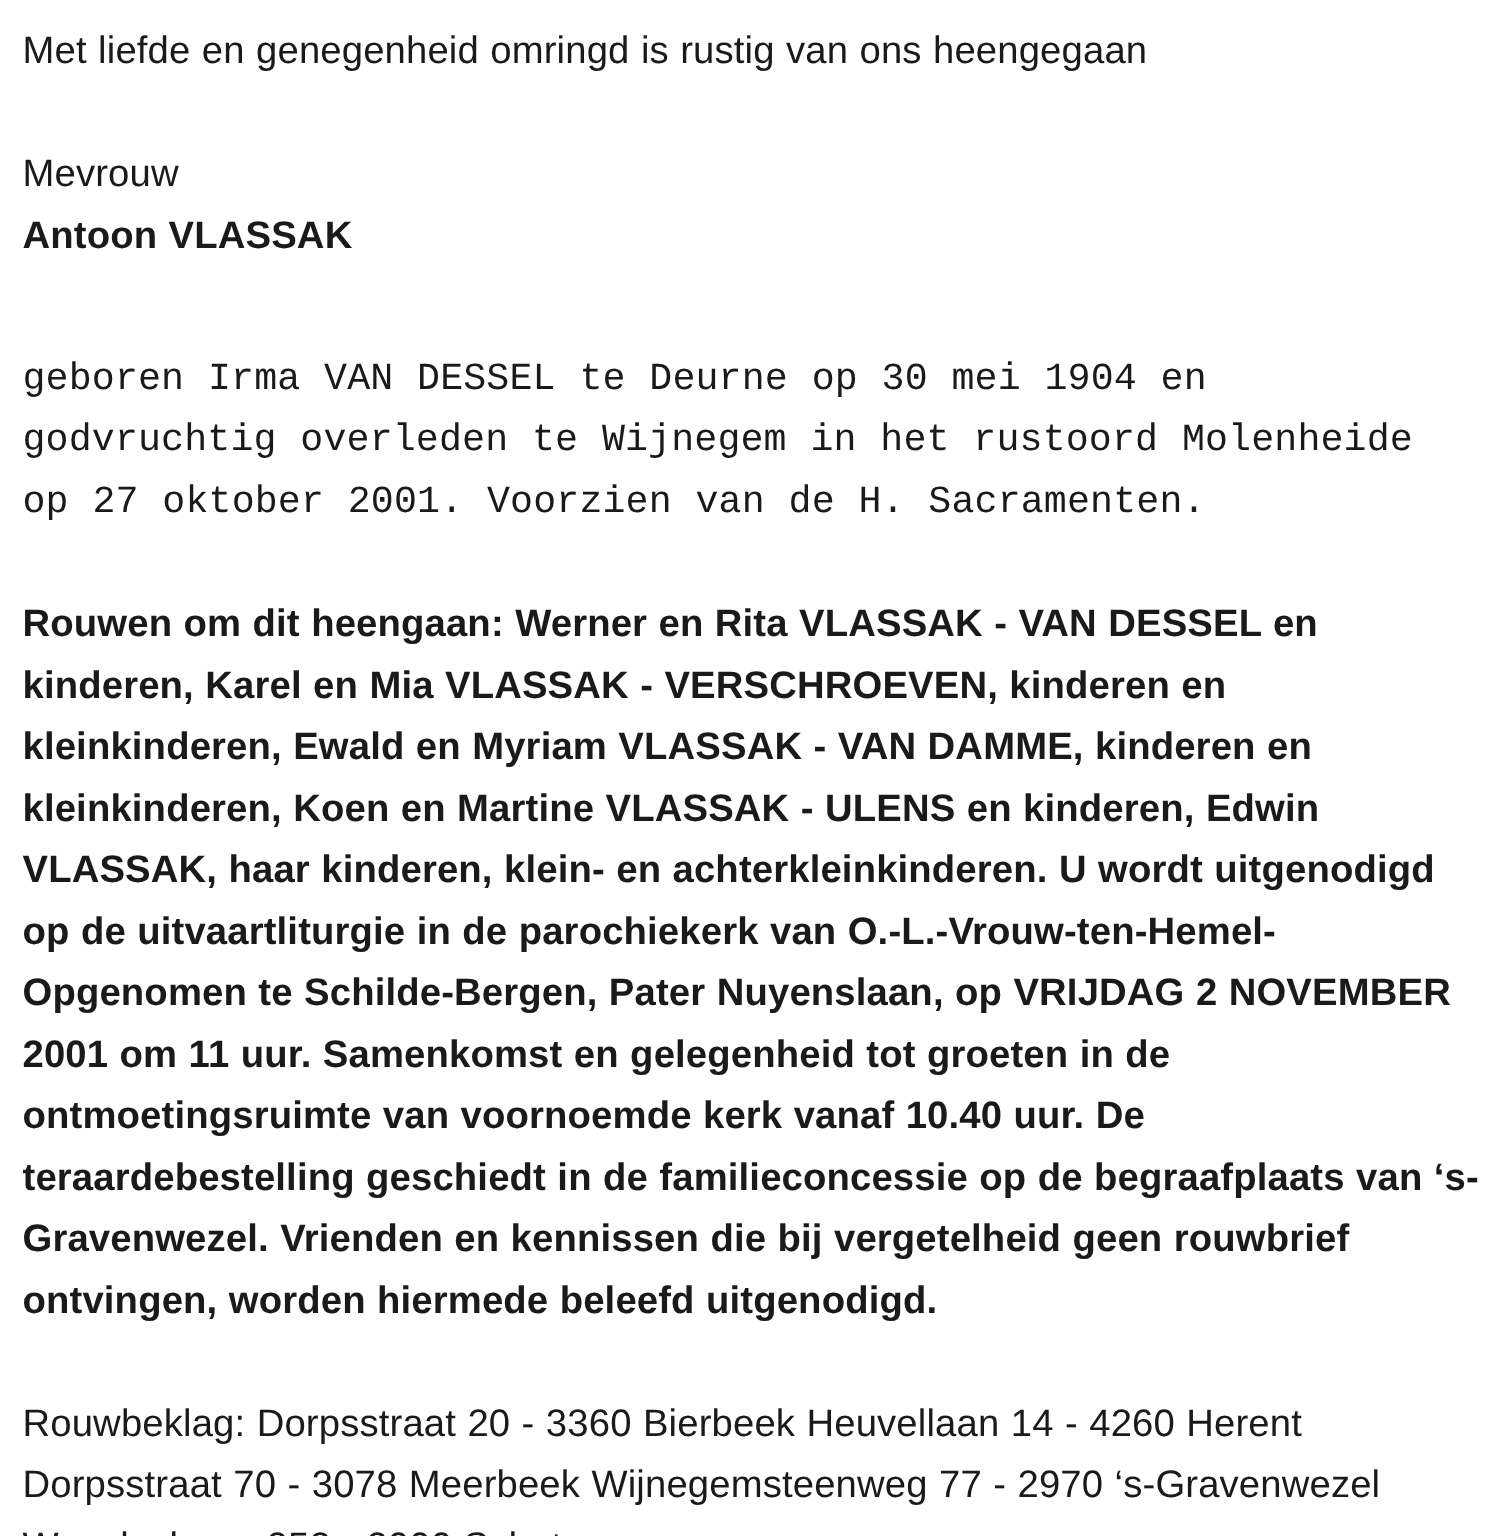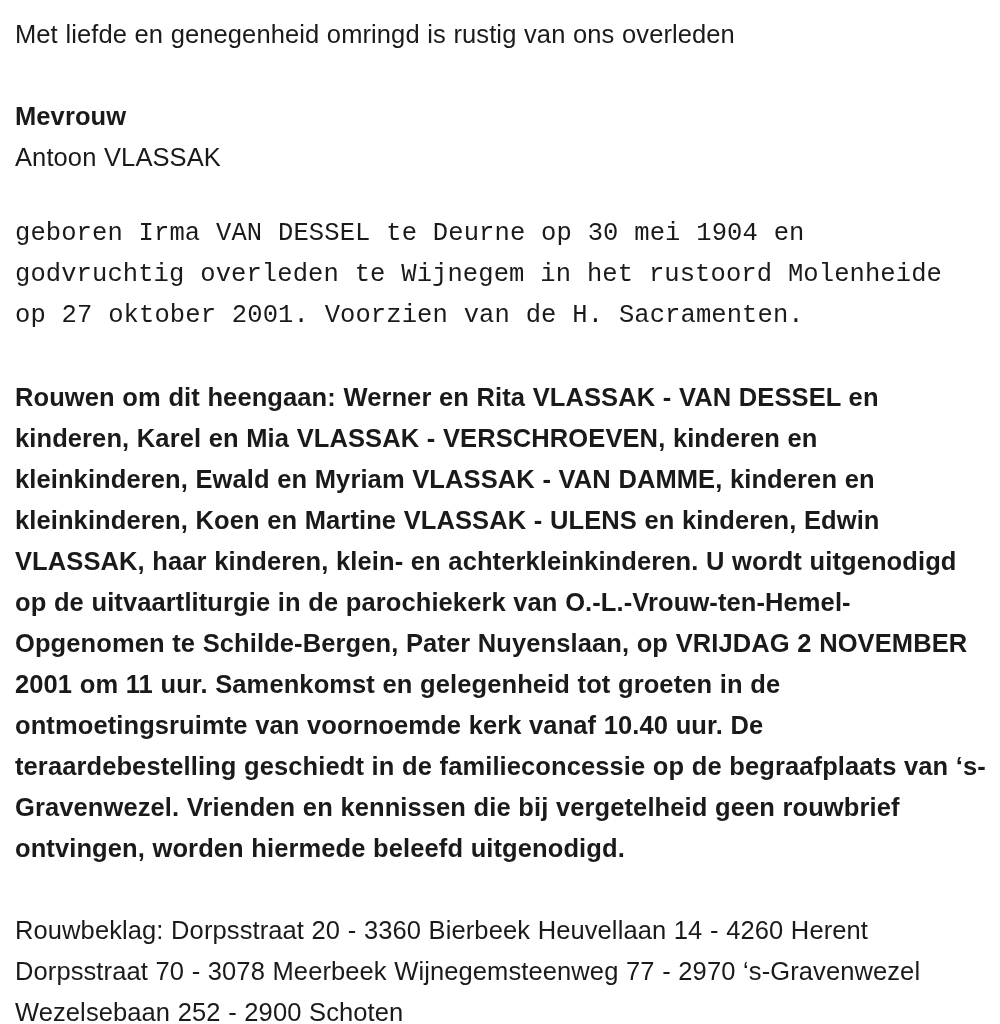--- a/index.html
+++ b/index.html
@@ -29,25 +29,24 @@
     letter-spacing: 0.1px;
     color: #1a1a1a;
     white-space: pre-wrap;
     word-spacing: 0.4px;
   }
   .lead {
     margin: 0 0 41px 0;
   }
   .salutation {
     margin: 0;
-    font-weight: bold;
   }
   .deceased-name {
-    margin: 0 0 35px 0;
-    font-weight: normal;
+    margin: 0 0 54px 0;
+    font-weight: bold;
   }
   .bio {
     margin: 0 0 41px 0;
     max-width: 972px;
     font-family: Liberation Mono, monospace;
   }
   .mourning {
     margin: 0 0 41px 0;
     max-width: 982px;
     font-weight: bold;
@@ -55,21 +54,21 @@
   .condolence {
     margin: 0;
     max-width: 982px;
   }
 </style>
 </head>
 <body>
 
 <div class="page">
 
-  <p class="block lead">Met liefde en genegenheid omringd is rustig van ons overleden</p>
+  <p class="block lead">Met liefde en genegenheid omringd is rustig van ons heengegaan</p>
 
   <p class="block salutation">Mevrouw</p>
 
   <p class="block deceased-name">Antoon VLASSAK</p>
 
   <p class="block bio">geboren Irma VAN DESSEL te Deurne op 30 mei 1904 en godvruchtig overleden te Wijnegem in het rustoord Molenheide op 27 oktober 2001. Voorzien van de H. Sacramenten.</p>
 
   <p class="block mourning">Rouwen om dit heengaan: Werner en Rita VLASSAK - VAN DESSEL en kinderen, Karel en Mia VLASSAK - VERSCHROEVEN, kinderen en kleinkinderen, Ewald en Myriam VLASSAK - VAN DAMME, kinderen en kleinkinderen, Koen en Martine VLASSAK - ULENS en kinderen, Edwin VLASSAK, haar kinderen, klein- en achterkleinkinderen. U wordt uitgenodigd op de uitvaartliturgie in de parochiekerk van O.-L.-Vrouw-ten-Hemel-Opgenomen te Schilde-Bergen, Pater Nuyenslaan, op VRIJDAG 2 NOVEMBER 2001 om 11 uur. Samenkomst en gelegenheid tot groeten in de ontmoetingsruimte van voornoemde kerk vanaf 10.40 uur. De teraardebestelling geschiedt in de familieconcessie op de begraafplaats van ‘s-Gravenwezel. Vrienden en kennissen die bij vergetelheid geen rouwbrief ontvingen, worden hiermede beleefd uitgenodigd.</p>
 
   <p class="block condolence">Rouwbeklag: Dorpsstraat 20 - 3360 Bierbeek Heuvellaan 14 - 4260 Herent Dorpsstraat 70 - 3078 Meerbeek Wijnegemsteenweg 77 - 2970 ‘s-Gravenwezel Wezelsebaan 252 - 2900 Schoten</p>

